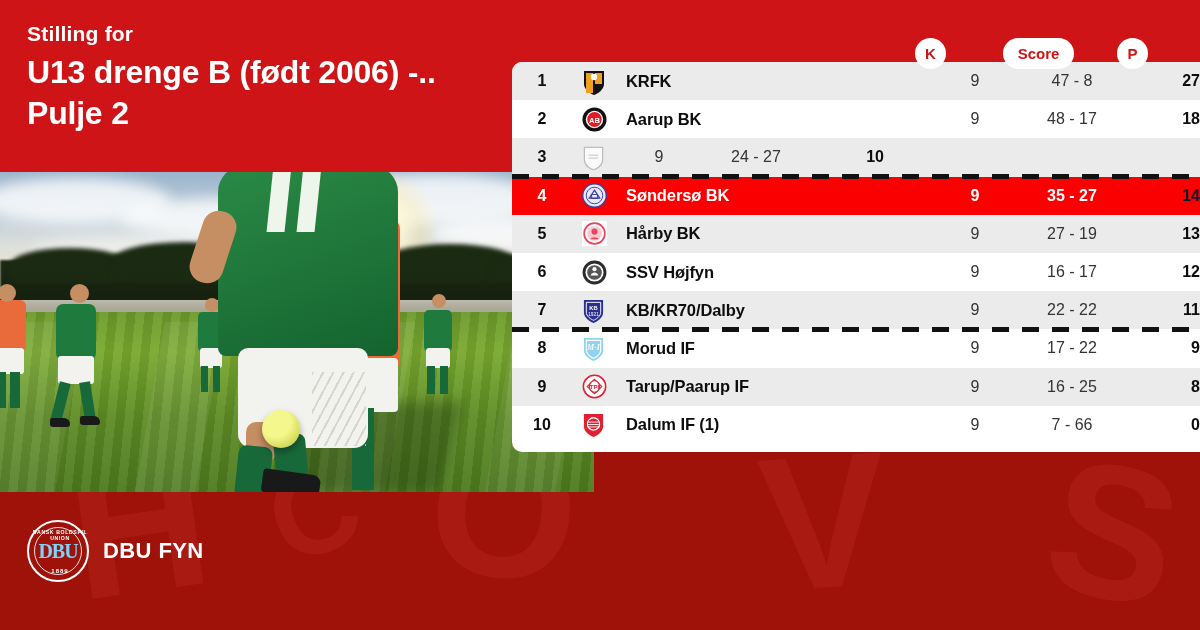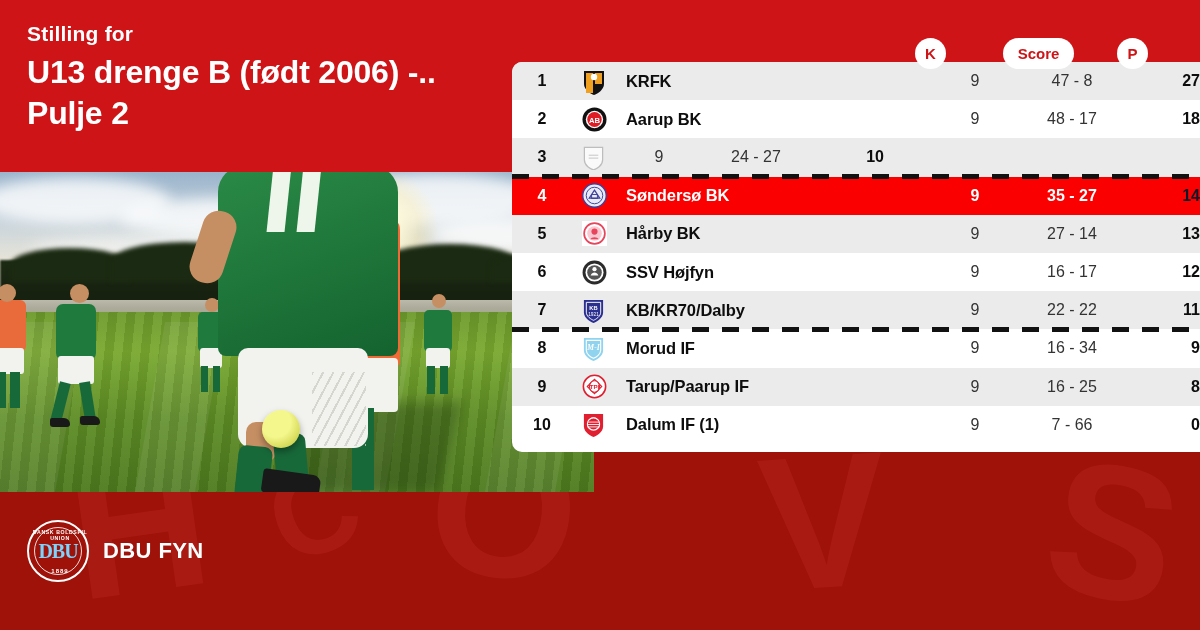--- a/index.html
+++ b/index.html
@@ -335,21 +335,21 @@
             <rect width="26" height="26" fill="#fff"></rect>
             <circle cx="13" cy="13" r="10.8" fill="none" stroke="#e8455c" stroke-width="1.8"></circle>
             <circle cx="13" cy="13" r="7.6" fill="#f9c8d0"></circle>
             <circle cx="13" cy="11" r="3.2" fill="#e8455c"></circle>
             <path d="M8.6 19c1-2.8 7.8-2.8 8.8 0z" fill="#e8455c"></path>
           </svg>
       </span>
     </span>
     <span class="c-team">Hårby BK</span>
     <span class="c-k">9</span>
-    <span class="c-score">27 - 14</span>
+    <span class="c-score">27 - 19</span>
     <span class="c-p">13</span>
   </div>
 
   <div class="row">
     <span class="c-pos">6</span>
     <span class="c-logo">
       <span class="logo">
         <svg viewBox="0 0 26 26" width="25" height="25">
             <circle cx="13" cy="13" r="12.4" fill="#2b2b2b"></circle>
             <circle cx="13" cy="13" r="9.4" fill="#fff"></circle>
@@ -390,21 +390,21 @@
       <span class="logo">
         <svg viewBox="0 0 24 26" width="23" height="25">
             <path d="M2 2h20v13c0 6-7 10-10 11C9 25 2 21 2 15z" fill="#8fd3ef"></path>
             <path d="M4.5 4.5h15v10.2c0 4.6-5.3 7.7-7.5 8.5-2.2-.8-7.5-3.9-7.5-8.5z" fill="none" stroke="#fff" stroke-width="1.2"></path>
             <text x="12" y="15" font-size="8" fill="#fff" text-anchor="middle" font-family="serif" font-style="italic" font-weight="bold">M-I</text>
           </svg>
       </span>
     </span>
     <span class="c-team">Morud IF</span>
     <span class="c-k">9</span>
-    <span class="c-score">16 - 34</span>
+    <span class="c-score">17 - 22</span>
     <span class="c-p">9</span>
   </div>
 
   <div class="row alt">
     <span class="c-pos">9</span>
     <span class="c-logo">
       <span class="logo">
         <svg viewBox="0 0 26 26" width="25" height="25">
             <circle cx="13" cy="13" r="11.6" fill="#fff" stroke="#e02030" stroke-width="1.6"></circle>
             <path d="M5.5 13 13 5.5 20.5 13 13 20.5z" fill="none" stroke="#e02030" stroke-width="1.2"></path>

